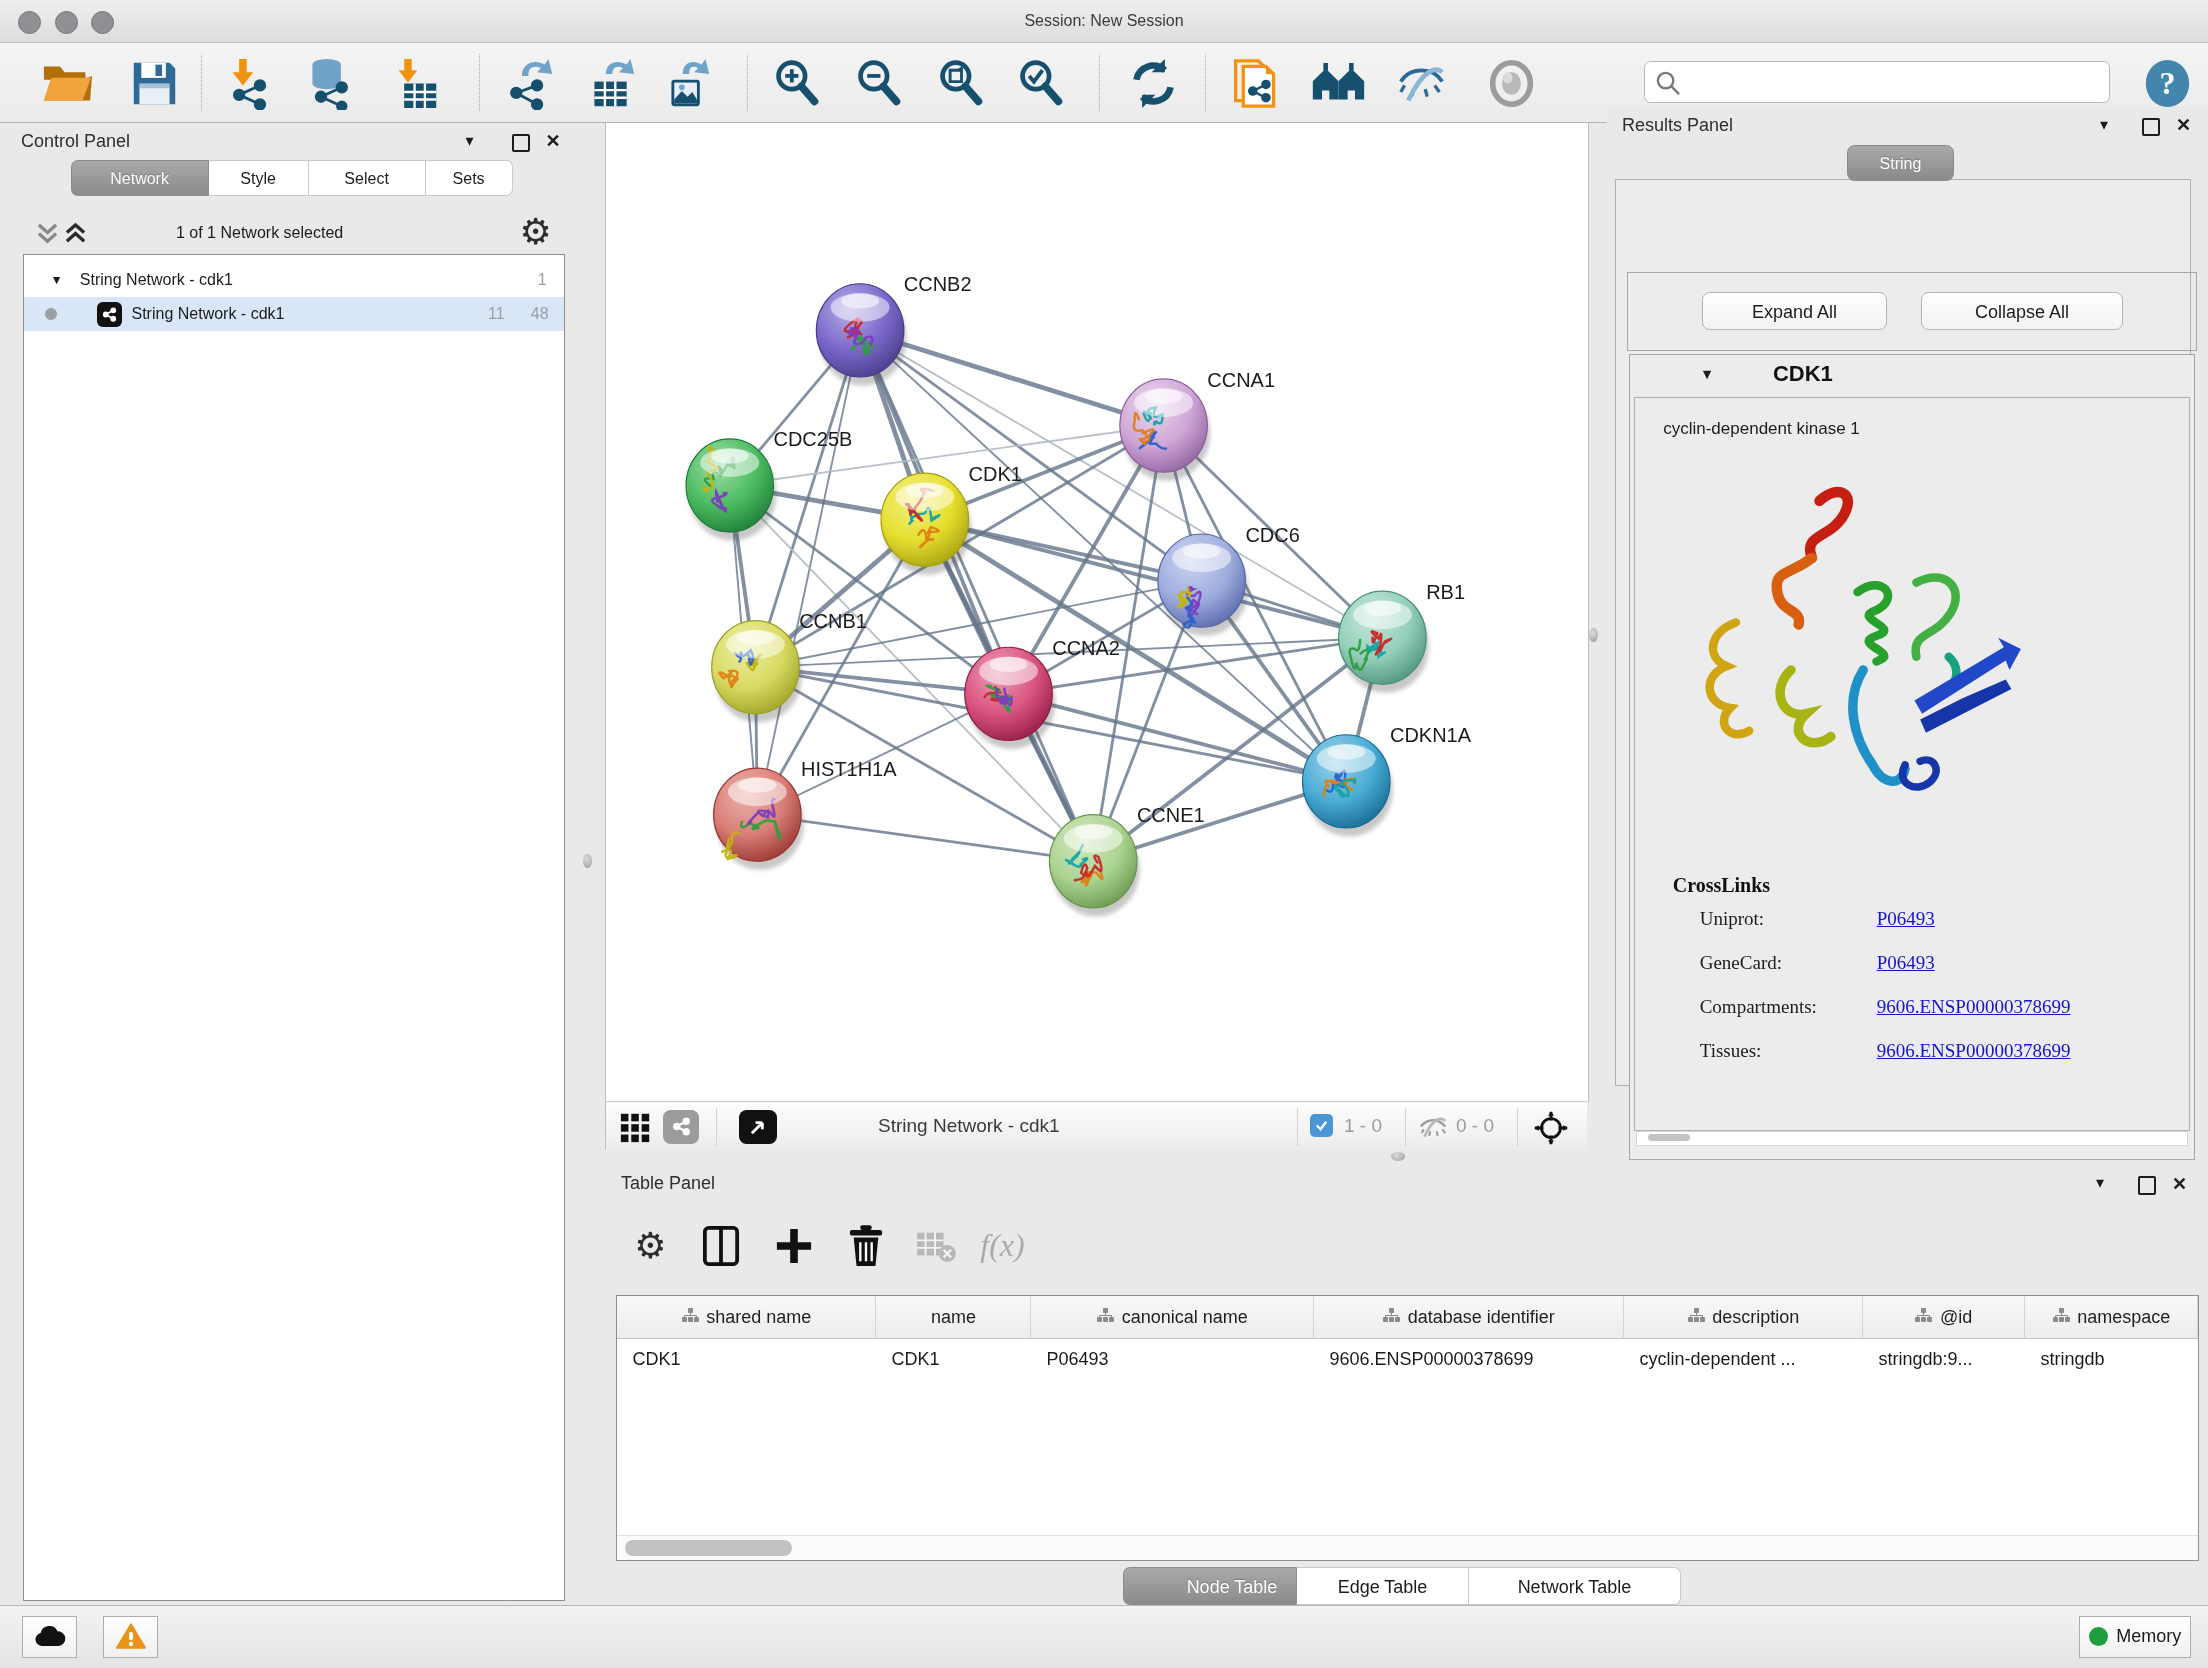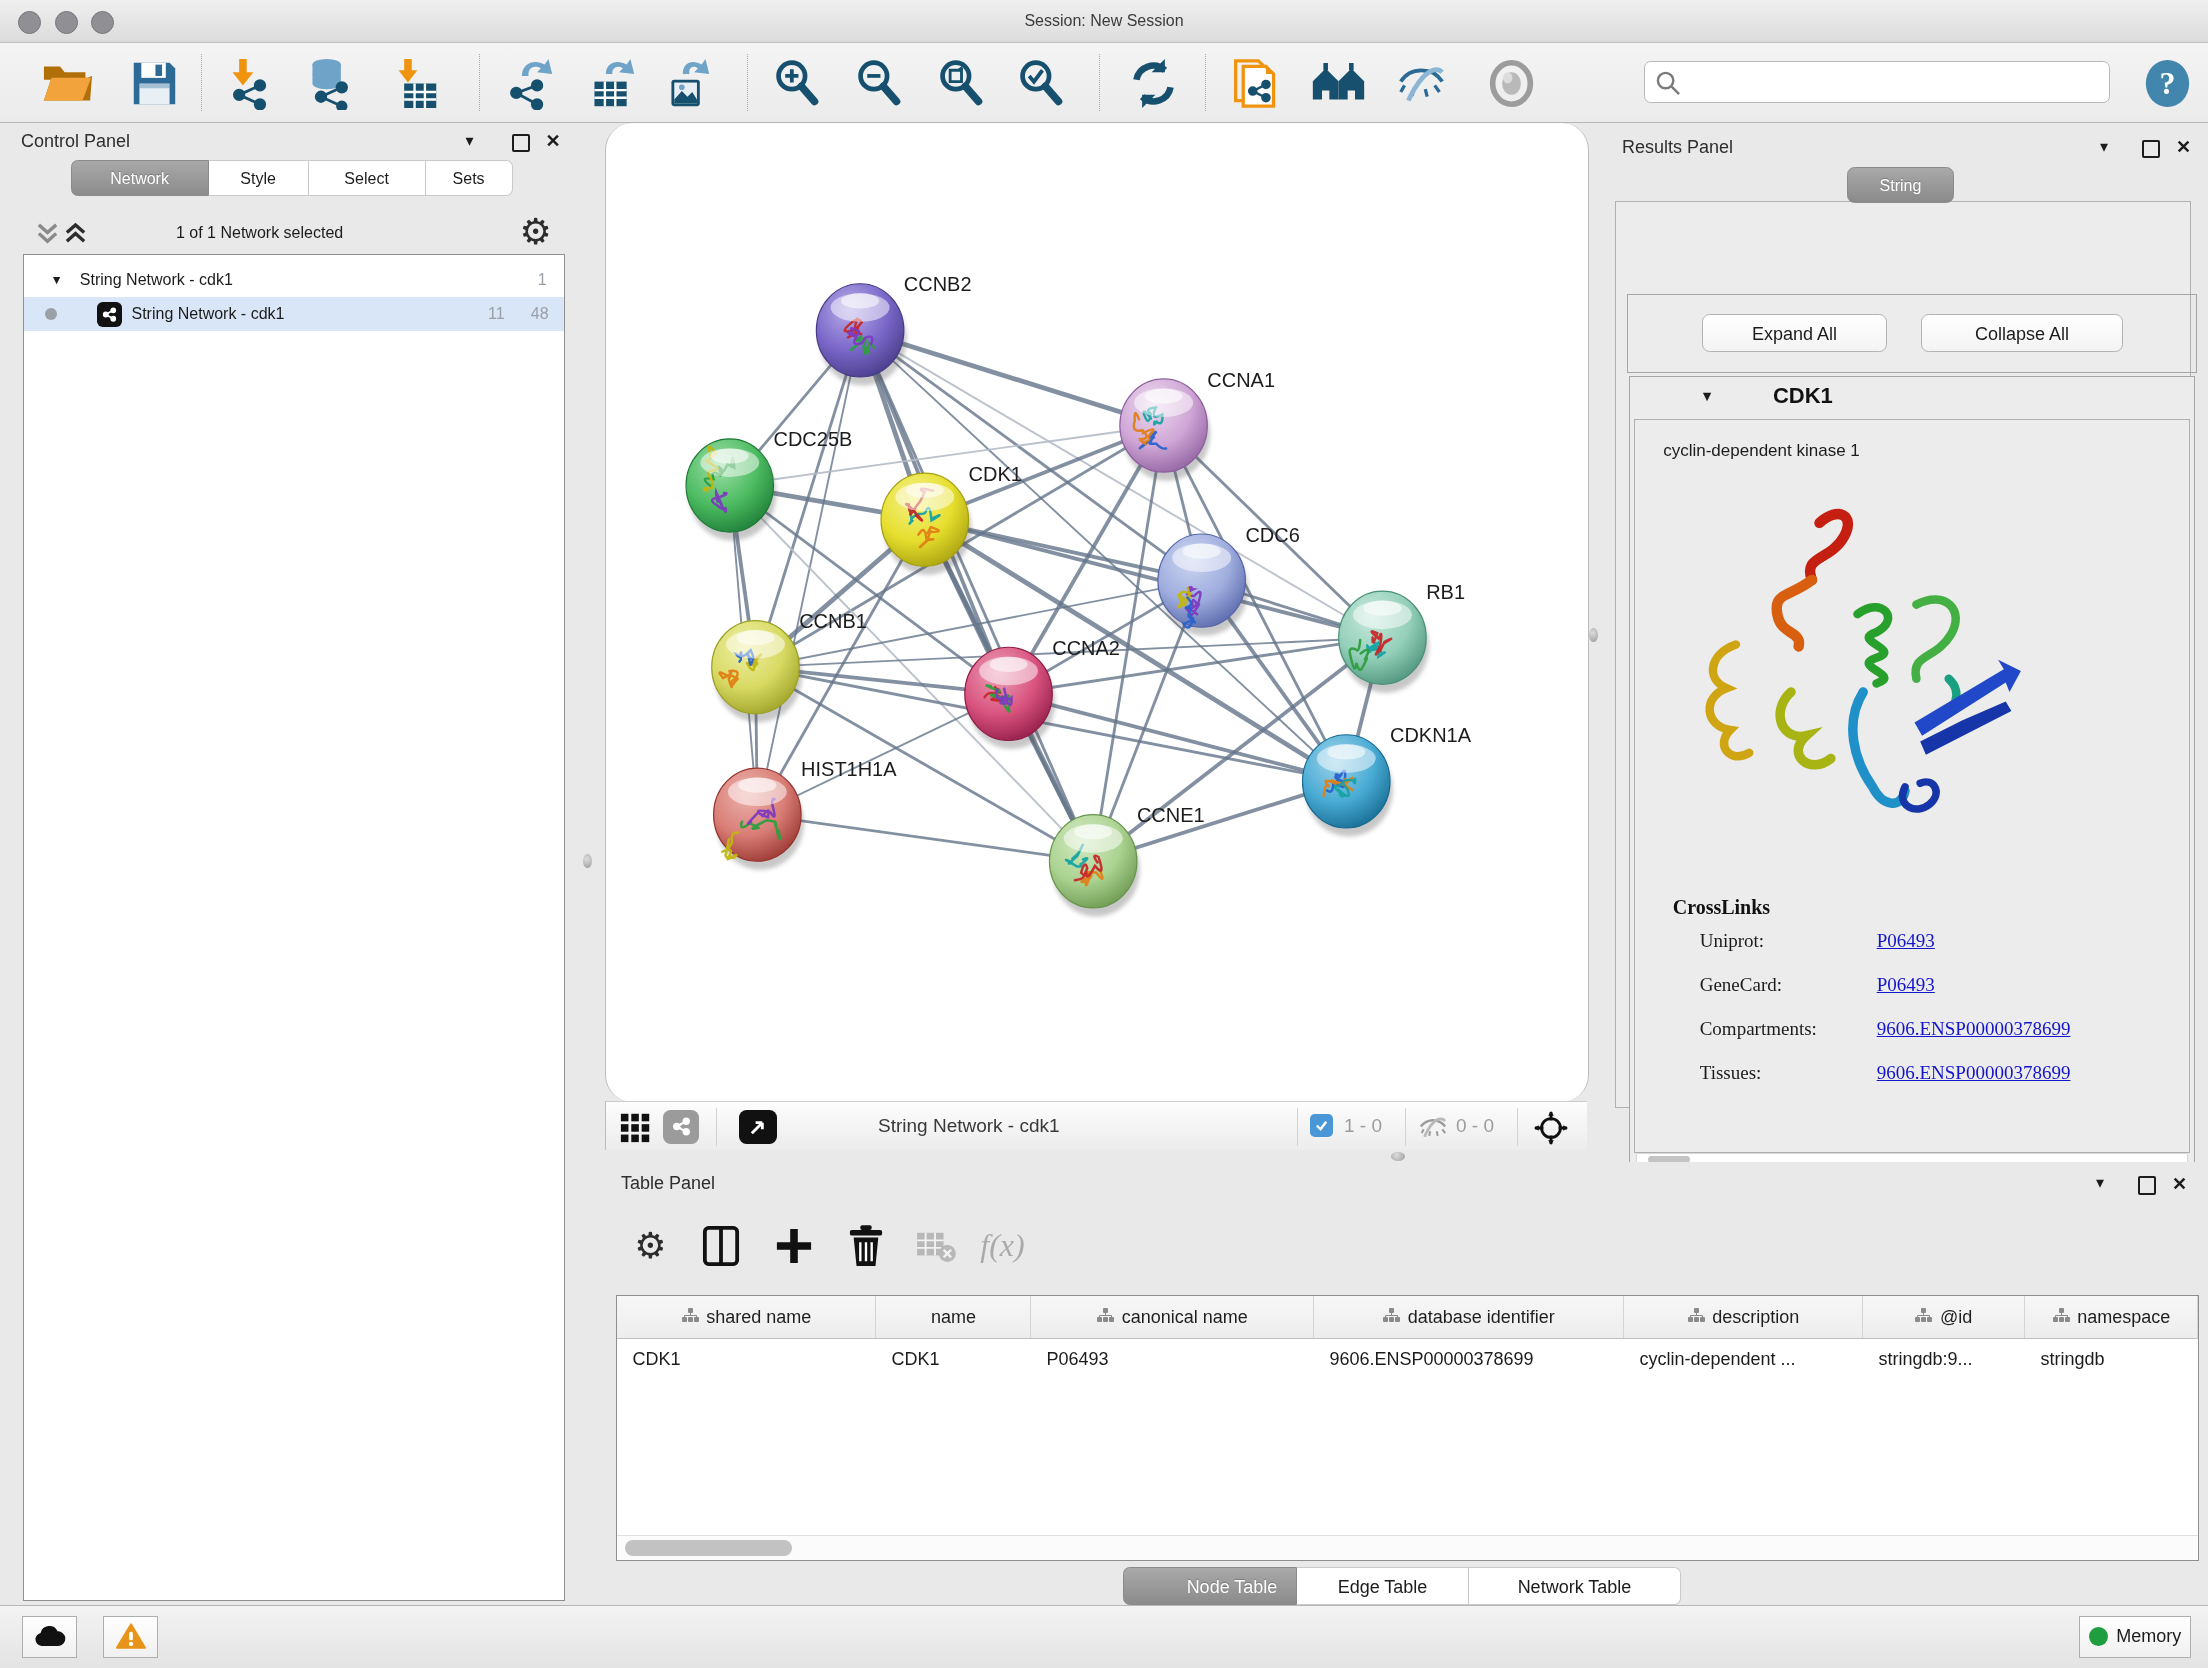--- a/index.html
+++ b/index.html
@@ -27,30 +27,30 @@
   .tab{height:36px;line-height:36px;text-align:center;font-size:16px;color:#1c1c1c;background:#fff;border:1px solid #c9c9c9;border-left:none;box-sizing:border-box;}
   .tab:first-child{border-left:1px solid #c9c9c9;border-radius:6.7px 0 0 6.7px;}
   .tab:last-child{border-radius:0 6.7px 6.7px 0;}
   .tab.sel{background:linear-gradient(#a9a9a9,#8b8b8b);color:#fff;text-shadow:0 -1px 1px rgba(0,0,0,.25);border-color:#8b8b8b;}
   .treebox{left:15px;top:131px;width:540px;height:1345px;background:#fff;border:1.4px solid #8f8f8f;}
   .treerow{left:0;width:100%;height:33px;display:flex;align-items:center;font-size:16px;color:#1c1c1c;}
   .count{color:#9aa0a6;font-size:16px;text-align:right;}
   .rowsel{background:#d9e6f8;}
   .netmini{width:25px;height:25px;background:#111;border-radius:5.7px;display:flex;align-items:center;justify-content:center;}
   
-  .canvas{left:605px;top:123px;width:982px;height:979px;background:#fff;border-left:1px solid #bdbdbd;border-right:1px solid #bdbdbd;box-sizing:content-box;border-radius:27px;}
+  .canvas{left:605px;top:123px;width:982px;height:979px;background:#fff;border-left:1px solid #bdbdbd;border-right:1px solid #bdbdbd;box-sizing:content-box;}
   .nettb{left:605px;top:1101px;width:982px;height:49px;background:linear-gradient(#fdfdfd,#ececec);border-top:1px solid #cccccc;border-left:1px solid #bdbdbd;box-sizing:border-box;}
   .ntsep{top:5.7px;width:0;height:38px;border-left:1px solid #d2d2d2;}
   .nettitle{font-size:19px;color:#3a3a3a;}
   .ctrgray{font-size:19px;color:#9c9c9c;}
   .chk{width:23px;height:23px;background:#4a97d8;border-radius:4.8px;display:flex;align-items:center;justify-content:center;}
   .sharebtn{width:36px;height:34px;background:#9b9b9b;border-radius:7.6px;display:flex;align-items:center;justify-content:center;}
   .birdbtn{width:38px;height:34px;background:#111;border-radius:7.6px;display:flex;align-items:center;justify-content:center;}
   
-  .rpanel{left:1607px;top:129px;width:601px;height:1028px;background:#e9e9e9;}
+  .rpanel{left:1607px;top:107px;width:601px;height:1028px;background:#e9e9e9;}
   .rtab{left:240px;top:38px;width:107px;height:36px;line-height:36px;text-align:center;color:#fff;font-size:16px;background:linear-gradient(#a9a9a9,#8a8a8a);border:1px solid #8a8a8a;border-radius:7.6px;box-sizing:border-box;text-shadow:0 -1px 1px rgba(0,0,0,.25);z-index:3;}
   .rbox{left:7.6px;top:72px;width:576px;height:907px;background:#ececec;border:1.4px solid #b0b0b0;box-sizing:border-box;}
   .bbox{left:11.4px;top:92px;width:568px;height:77px;border:1px solid #a6a6a6;}
   .wbtn{height:38px;background:linear-gradient(#ffffff,#f3f3f3);border:1px solid #b3b3b3;border-radius:7.6px;text-align:center;line-height:38px;font-size:18px;color:#1c1c1c;box-sizing:border-box;}
   .cdkbox{left:13.3px;top:174px;width:564px;height:804px;border:1px solid #a6a6a6;background:#ececec;}
   .innerbox{left:3.8px;top:42px;width:554px;height:732px;background:#ececec;border:1px solid #b0b0b0;}
   .serif{font-family:"Liberation Serif",serif;}
   .cl-label{font-size:19px;color:#1c1c1c;}
   .cl-link{font-size:19px;color:#1414cc;text-decoration:underline;}
   .clrow{height:44px;}

